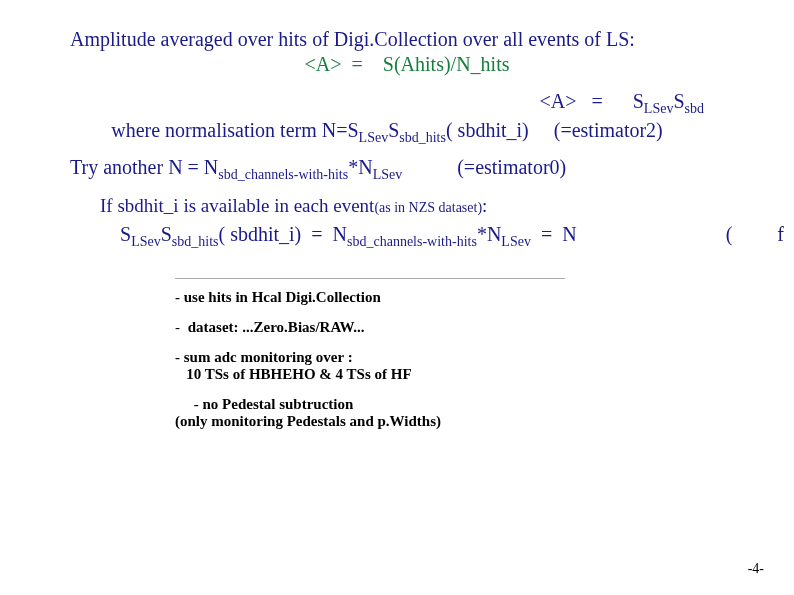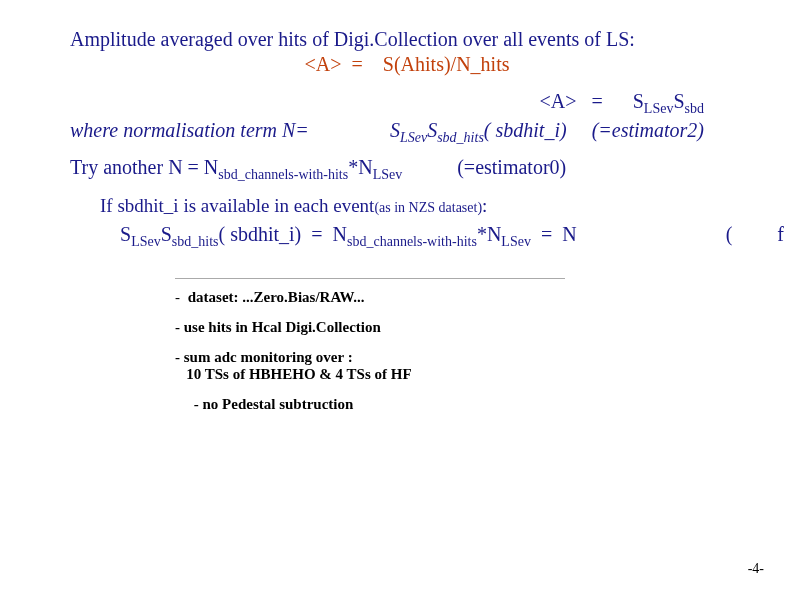--- a/index.html
+++ b/index.html
@@ -14,21 +14,21 @@
     .content {
       padding: 28px 50px 0 70px;
     }
     .title1 {
       color: #1a1a8a;
       font-size: 20px;
       text-align: left;
       margin-top: 0;
     }
     .title2 {
-      color: #c2410c;
+      color: #15803d;
       font-size: 20px;
       text-align: center;
       margin-top: 2px;
     }
     .line-right {
       color: #1a1a8a;
       text-align: right;
       font-size: 20px;
       margin-top: 10px;
       padding-right: 40px;
@@ -91,22 +91,21 @@
       right: 30px;
       bottom: 18px;
       font-size: 14px;
     }
     .est0 {
       display: inline-block;
       margin-left: 50px;
     }
     .row-where {
       display: flex;
-      justify-content: space-between;
-      font-style: italic;
+      justify-content: center;
     }
     .where-right {
       text-align: right;
       padding-right: 40px;
     }
   </style>
 </head>
 <body>
 
 <div class="content">
@@ -135,25 +134,26 @@
     If sbd<span class="sub"></span>hit_i is available in each event<span class="smalltext">(as in NZS dataset)</span>:
   </div>
   <div class="eq-line">
     S<span class="sub">LSev</span>S<span class="sub">sbd_hits</span>( sbd<span class="sub"></span>hit_i)&nbsp;&nbsp;=&nbsp;&nbsp;N<span class="sub">sbd_channels-with-hits</span>*N<span class="sub">LSev</span>&nbsp;&nbsp;=&nbsp;&nbsp;N
     <span class="paren-right">(&nbsp;&nbsp;&nbsp;&nbsp;&nbsp;&nbsp;&nbsp;&nbsp;&nbsp;f</span>
   </div>
 
   <div class="hr-line"></div>
 
   <div class="notes">
+    <div>- use hits in Hcal Digi.Collection</div>
     <div><span class="dash">-&nbsp;</span><span>dataset: ...Zero.Bias/RAW...</span></div>
-    <div>- use hits in Hcal Digi.Collection</div>
     <div>
       <span>- sum adc monitoring over :</span><br>
       &nbsp;&nbsp;&nbsp;<span>10 TSs of HBHEHO &amp;  4 TSs of HF</span>
     </div>
     <div>
       &nbsp;&nbsp;&nbsp;&nbsp;&nbsp;<span>- no Pedestal subtruction</span><br>
+      <span>(only monitoring Pedestals and p.Widths)</span>
     </div>
   </div>
 </div>
 
 <div class="pagenum">-4-</div>
 
 </body></html>

